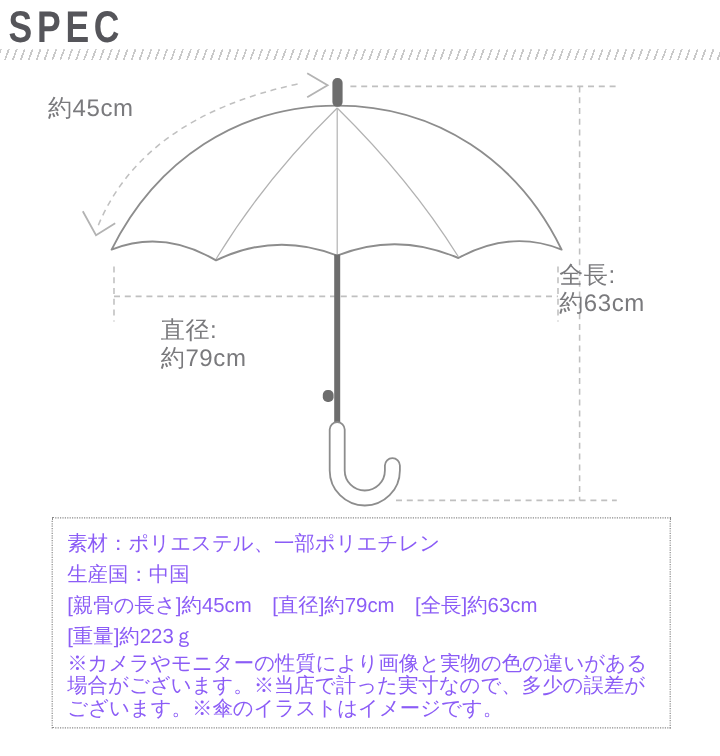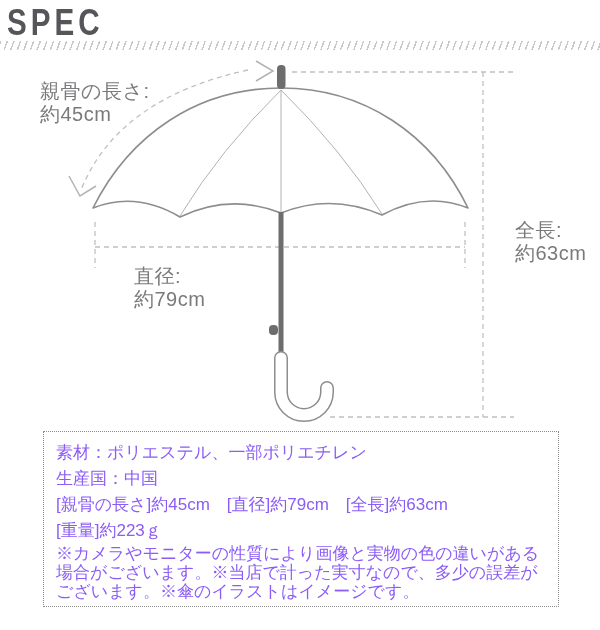--- a/index.html
+++ b/index.html
@@ -23,21 +23,21 @@
   }
   .diagram-svg { position:absolute; left:0; top:0; }
   .dim-label {
     position:absolute;
     color:#7a7a7d; font-size:20px; line-height:23px;
     letter-spacing:0.5px; white-space:nowrap;
   }
   .dim-label span { display:block; }
   .label-rib     { left:40px;  top:80px;  }
   .label-diam    { left:134px; top:253px;margin-top:12px; }
-  .label-total   { left:515px; top:219px; }
+  .label-total   { left:466px; top:219px; }
   .spec-box {
     position:absolute; left:43px; top:431px;
     width:516px; height:176px; box-sizing:border-box;
     border:1px dotted #8a8a8a;
     padding:8px 12px 5px 12px;
     color:#8b5cf6; font-size:17px;
   }
   .spec-line  { line-height:26px; white-space:pre; }
   .spec-notes { line-height:19px; margin:1px 0 0 0;font-family:Liberation Mono, monospace; }
 </style>
@@ -75,21 +75,20 @@
 
   <rect x="269" y="325" width="9" height="10" rx="4" fill="#6d6d6d"></rect>
 
   <path d="M281 358 V 392 A 23 23 0 0 0 327 392 V 388" stroke="#8d8d8d" stroke-width="14" stroke-linecap="round" fill="none"></path>
   <path d="M281 358 V 392 A 23 23 0 0 0 327 392 V 388" stroke="#ffffff" stroke-width="11" stroke-linecap="round" fill="none"></path>
 
   <rect x="277" y="65" width="8.5" height="24" rx="4" fill="#6d6d6d"></rect>
 </svg>
 
 <div class="dim-label label-rib">
-  <span>親骨の長さ:</span>
   <span>約45cm</span>
 </div>
 <div class="dim-label label-diam">
   <span>直径:</span>
   <span>約79cm</span>
 </div>
 <div class="dim-label label-total">
   <span>全長:</span>
   <span>約63cm</span>
 </div>

